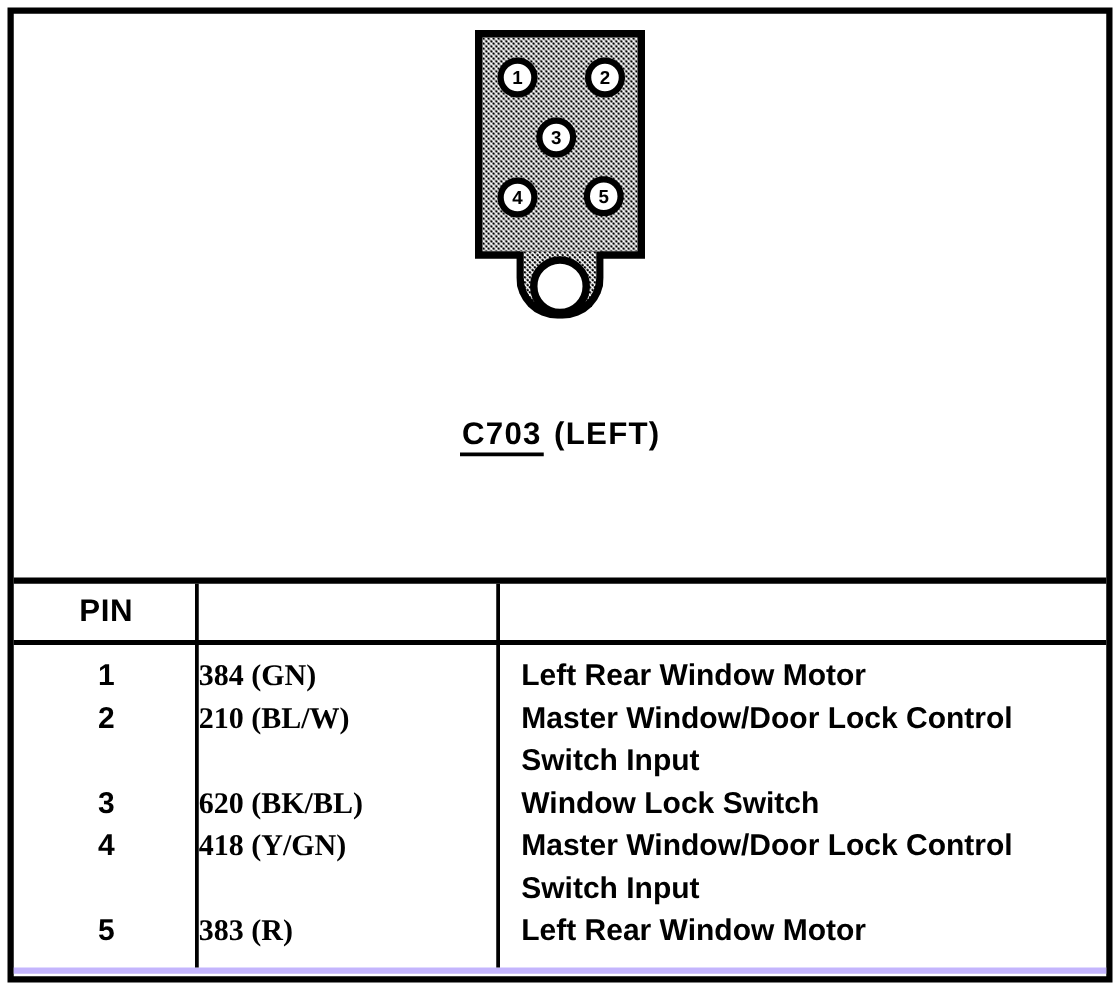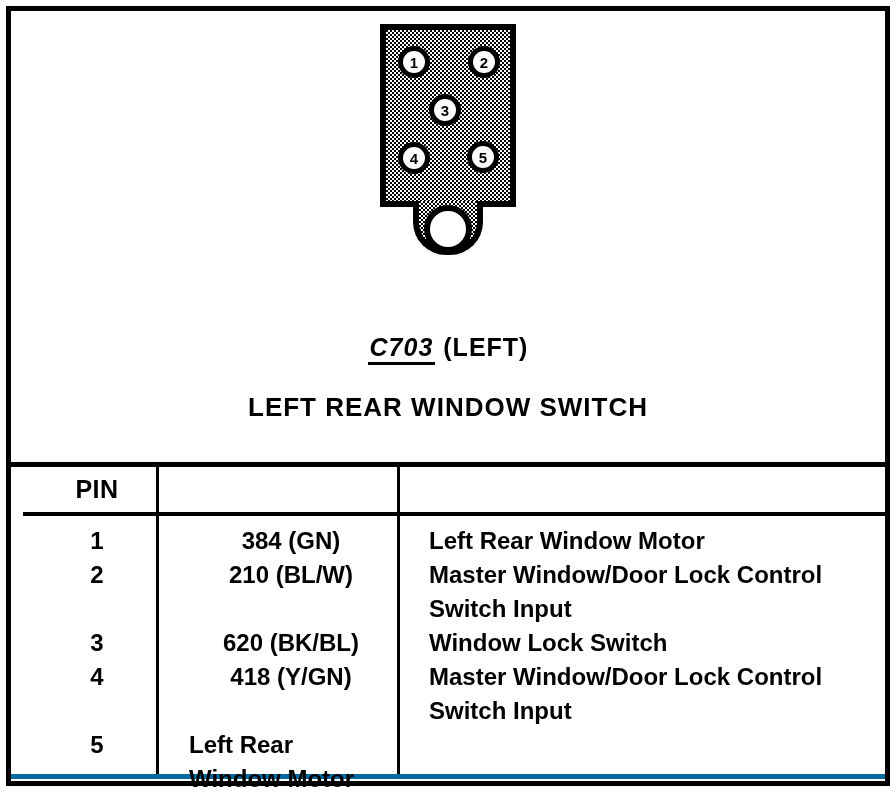--- a/index.html
+++ b/index.html
@@ -42,44 +42,44 @@
   }
   .mount-hole{
     position:absolute;left:5px;top:4px;width:48px;height:48px;
     box-sizing:border-box;border:6px solid #000;border-radius:50%;background:#fff;
   }
   
   .conn-id{
     position:absolute;left:0;right:0;top:322px;text-align:center;
     font-size:25px;letter-spacing:1px;
   }
-  .conn-code{border-bottom:3px solid #000;padding:0 2px 1px 2px;font-style:italic;}
+  .conn-code{border-bottom:3px solid #000;padding:0 2px 1px 2px;}
   .conn-title{
     position:absolute;left:0;right:0;top:381px;text-align:center;
     font-size:26px;letter-spacing:1px;
   }
   
   .pin-table{
     position:absolute;left:0;right:0;top:451px;bottom:2px;
-    border-top:5px solid #000;border-bottom:5px solid #0369a1;padding-left:12px;
+    border-top:5px solid #000;border-bottom:5px solid #c4b5fd;
   }
   .vline{position:absolute;top:0;bottom:0;width:3px;background:#000;}
   .vline-1{left:145px}
   .vline-2{left:386px}
   .thead{
     display:grid;grid-template-columns:148px 240px 1fr;
     height:45px;align-items:center;border-bottom:4px solid #000;
     text-align:center;font-size:25px;letter-spacing:0.5px;
   }
   .tbody{
     display:grid;grid-template-columns:148px 240px 1fr;
     padding-top:8px;font-size:24px;line-height:34px;
   }
   .cell-pin{text-align:center;}
-  .cell-circuit{text-align:center;}
+  .cell-circuit{font-family:Liberation Serif, serif;}
   .cell-function{text-align:left;padding-left:18px;padding-right:24px;}
 </style>
 </head>
 <body>
 
 <div class="page">
 
   <div class="conn-body stipple">
     <div class="pin pin-1">
       <span>1</span>
@@ -98,21 +98,20 @@
     </div>
   </div>
   <div class="conn-tab stipple">
     <div class="mount-hole"></div>
   </div>
 
   <div class="conn-id">
     <span class="conn-code">C703</span>
     <span>(LEFT)</span>
   </div>
-  <div class="conn-title">LEFT REAR WINDOW SWITCH</div>
 
   <div class="pin-table">
     <div class="vline vline-1"></div>
     <div class="vline vline-2"></div>
     <div class="thead">
       <div>PIN</div>
     </div>
     <div class="tbody" id="tbody">
         <div class="cell cell-pin">1</div>
         <div class="cell cell-circuit">384 (GN)</div>
@@ -120,17 +119,18 @@
         <div class="cell cell-pin">2</div>
         <div class="cell cell-circuit">210 (BL/W)</div>
         <div class="cell cell-function">Master Window/Door Lock Control Switch Input</div>
         <div class="cell cell-pin">3</div>
         <div class="cell cell-circuit">620 (BK/BL)</div>
         <div class="cell cell-function">Window Lock Switch</div>
         <div class="cell cell-pin">4</div>
         <div class="cell cell-circuit">418 (Y/GN)</div>
         <div class="cell cell-function">Master Window/Door Lock Control Switch Input</div>
         <div class="cell cell-pin">5</div>
+        <div class="cell cell-circuit">383 (R)</div>
         <div class="cell cell-function">Left Rear Window Motor</div>
       </div>
   </div>
 
 </div>
 
 </body></html>

